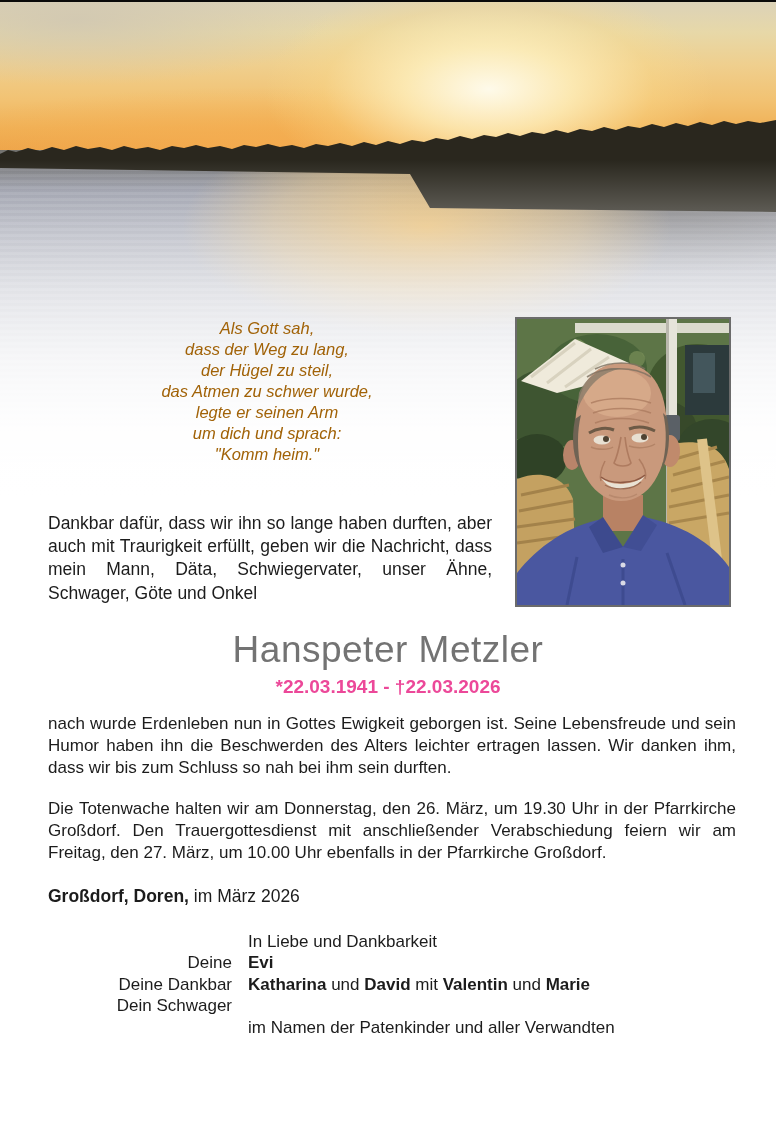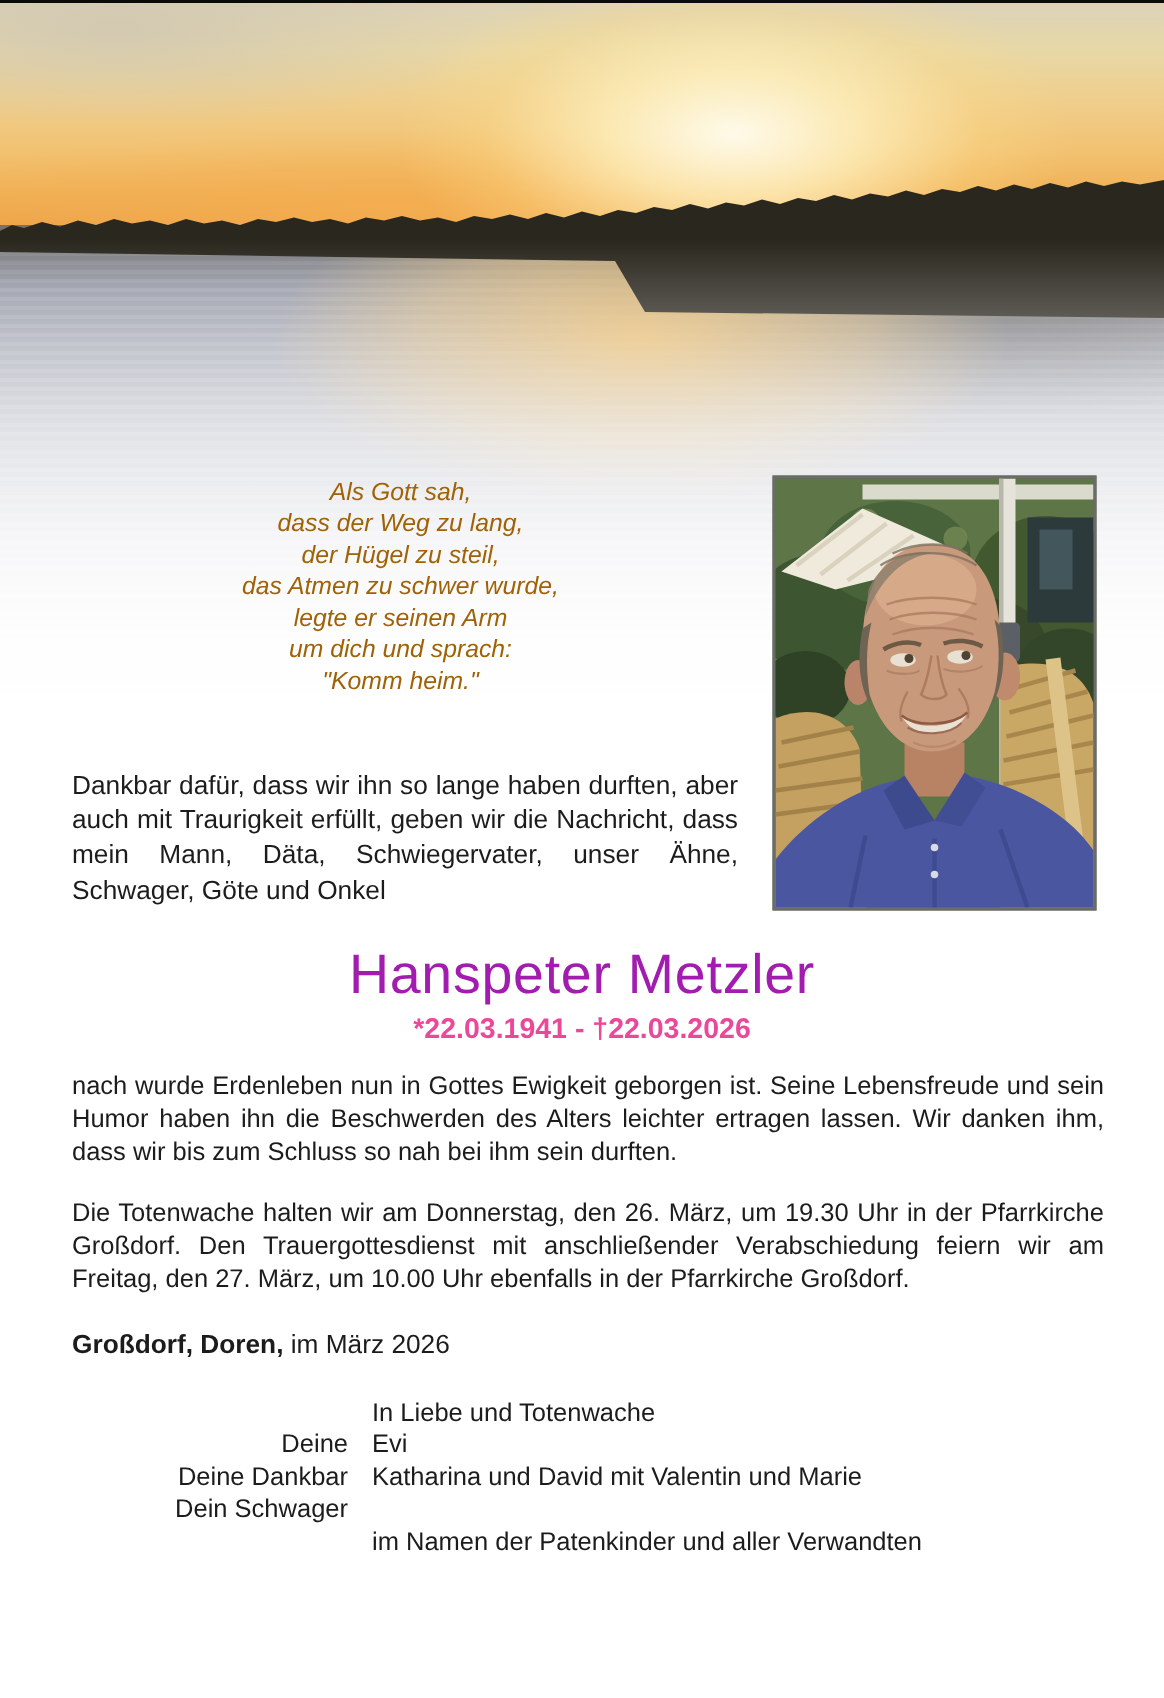--- a/index.html
+++ b/index.html
@@ -42,37 +42,37 @@
     border:2px solid #6b6b6b;box-sizing:content-box;z-index:6;background:#5d7547;
   }
   .portrait svg{display:block;width:100%;height:100%;}
   
   .intro{
     position:absolute;left:48px;top:512px;width:444px;margin:0;
     font-size:17.5px;line-height:23.2px;text-align:justify;z-index:6;
   }
   .name{
     position:absolute;left:0;top:629px;width:776px;margin:0;text-align:center;
-    font-size:37px;font-weight:400;letter-spacing:0.5px;color:#a21caf;
+    font-size:37px;font-weight:400;letter-spacing:0.5px;color:#737373;
   }
   .dates{
     position:absolute;left:0;top:676px;width:776px;text-align:center;
     font-size:19px;font-weight:bold;color:#ec4899;
   }
   .para{position:absolute;left:48px;width:688px;margin:0;font-size:17px;line-height:22.2px;text-align:justify;}
   .para-1{top:713px;}
   .para-2{top:798px;}
   .dateline{position:absolute;left:48px;top:886px;font-size:17.5px;}
   .dateline .b{font-weight:bold;}
   
   .farewell{position:absolute;left:48px;top:931px;width:660px;font-size:17px;line-height:21.4px;}
   .frow{display:flex;}
   .flabel{width:184px;padding-right:16px;text-align:right;flex:none;}
   .fvalue{flex:1;text-align:left;}
-  .fvalue .bold{font-weight:normal;}
+  .fvalue .bold{font-weight:bold;}
 </style>
 </head>
 <body>
 
 <div class="page">
 
   <div class="hero">
     <div class="sky"></div>
     <div class="water"></div>
     <svg class="treeline" viewBox="0 0 776 118" preserveAspectRatio="none">
@@ -157,21 +157,21 @@
   <p class="para para-2">Die Totenwache halten wir am Donnerstag, den 26. März, um 19.30 Uhr in der Pfarrkirche Großdorf. Den Trauergottesdienst mit anschließender Verabschiedung feiern wir am Freitag, den 27. März, um 10.00 Uhr ebenfalls in der Pfarrkirche Großdorf.</p>
 
   <div class="dateline">
     <span class="b">Großdorf, Doren,</span>
     <span>im März 2026</span>
   </div>
 
   <div class="farewell" id="farewell">
       <div class="frow">
         <span class="flabel"></span>
-        <span class="fvalue"><span>In Liebe und Totenwache</span></span>
+        <span class="fvalue"><span>In Liebe und Dankbarkeit</span></span>
       </div>
       <div class="frow">
         <span class="flabel">Deine</span>
         <span class="fvalue"><span class="bold">Evi</span></span>
       </div>
       <div class="frow">
         <span class="flabel">Deine Dankbar</span>
         <span class="fvalue"><span class="bold">Katharina</span><span> und </span><span class="bold">David</span><span> mit </span><span class="bold">Valentin</span><span> und </span><span class="bold">Marie</span></span>
       </div>
       <div class="frow">

